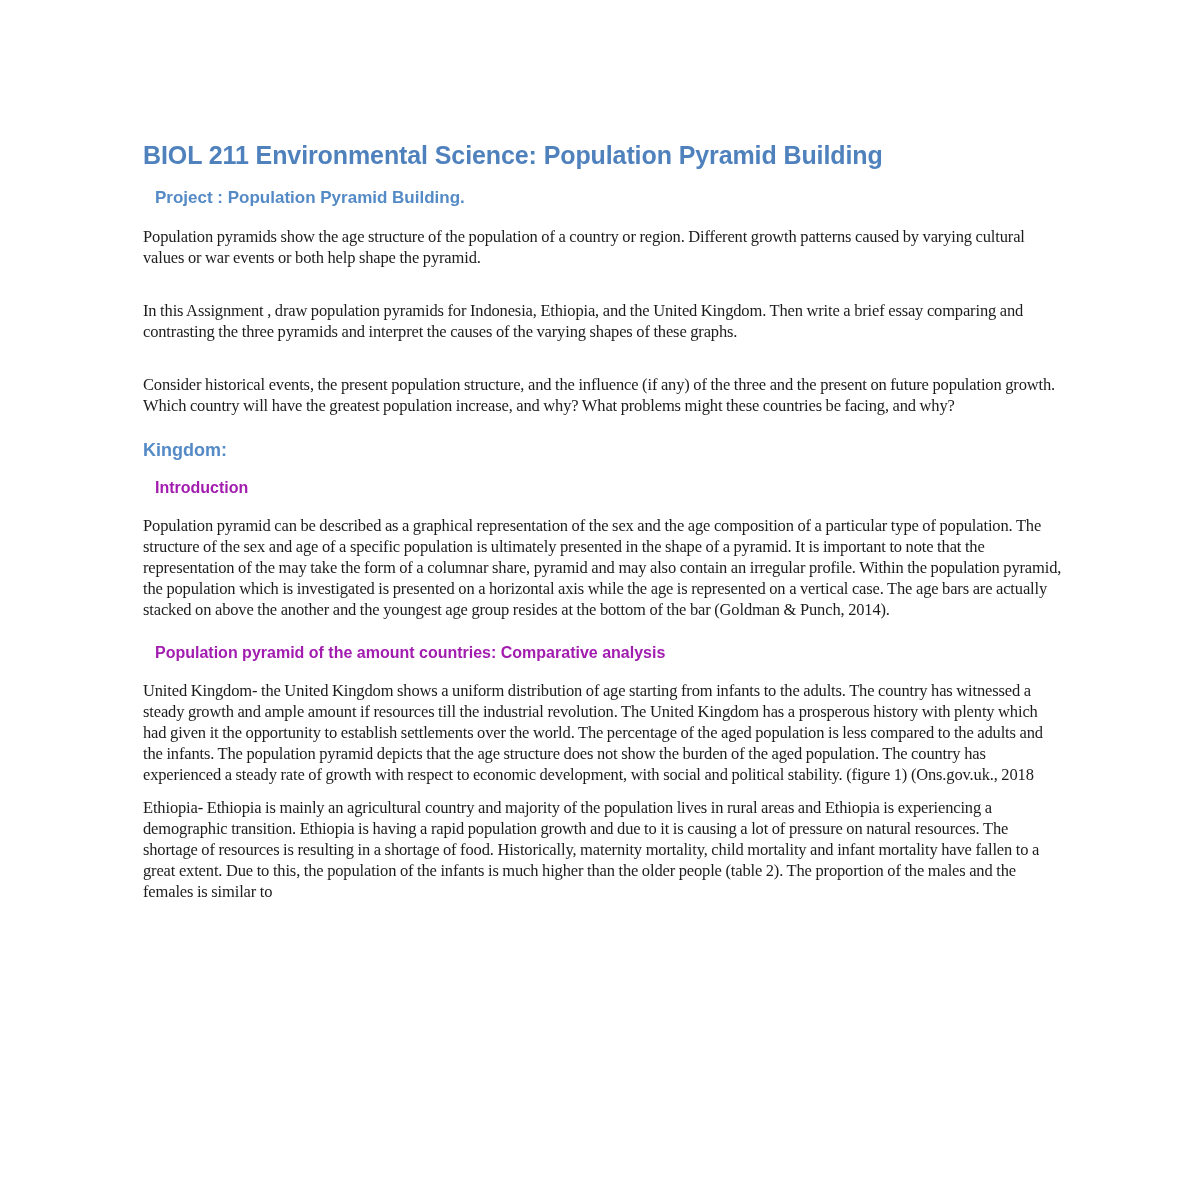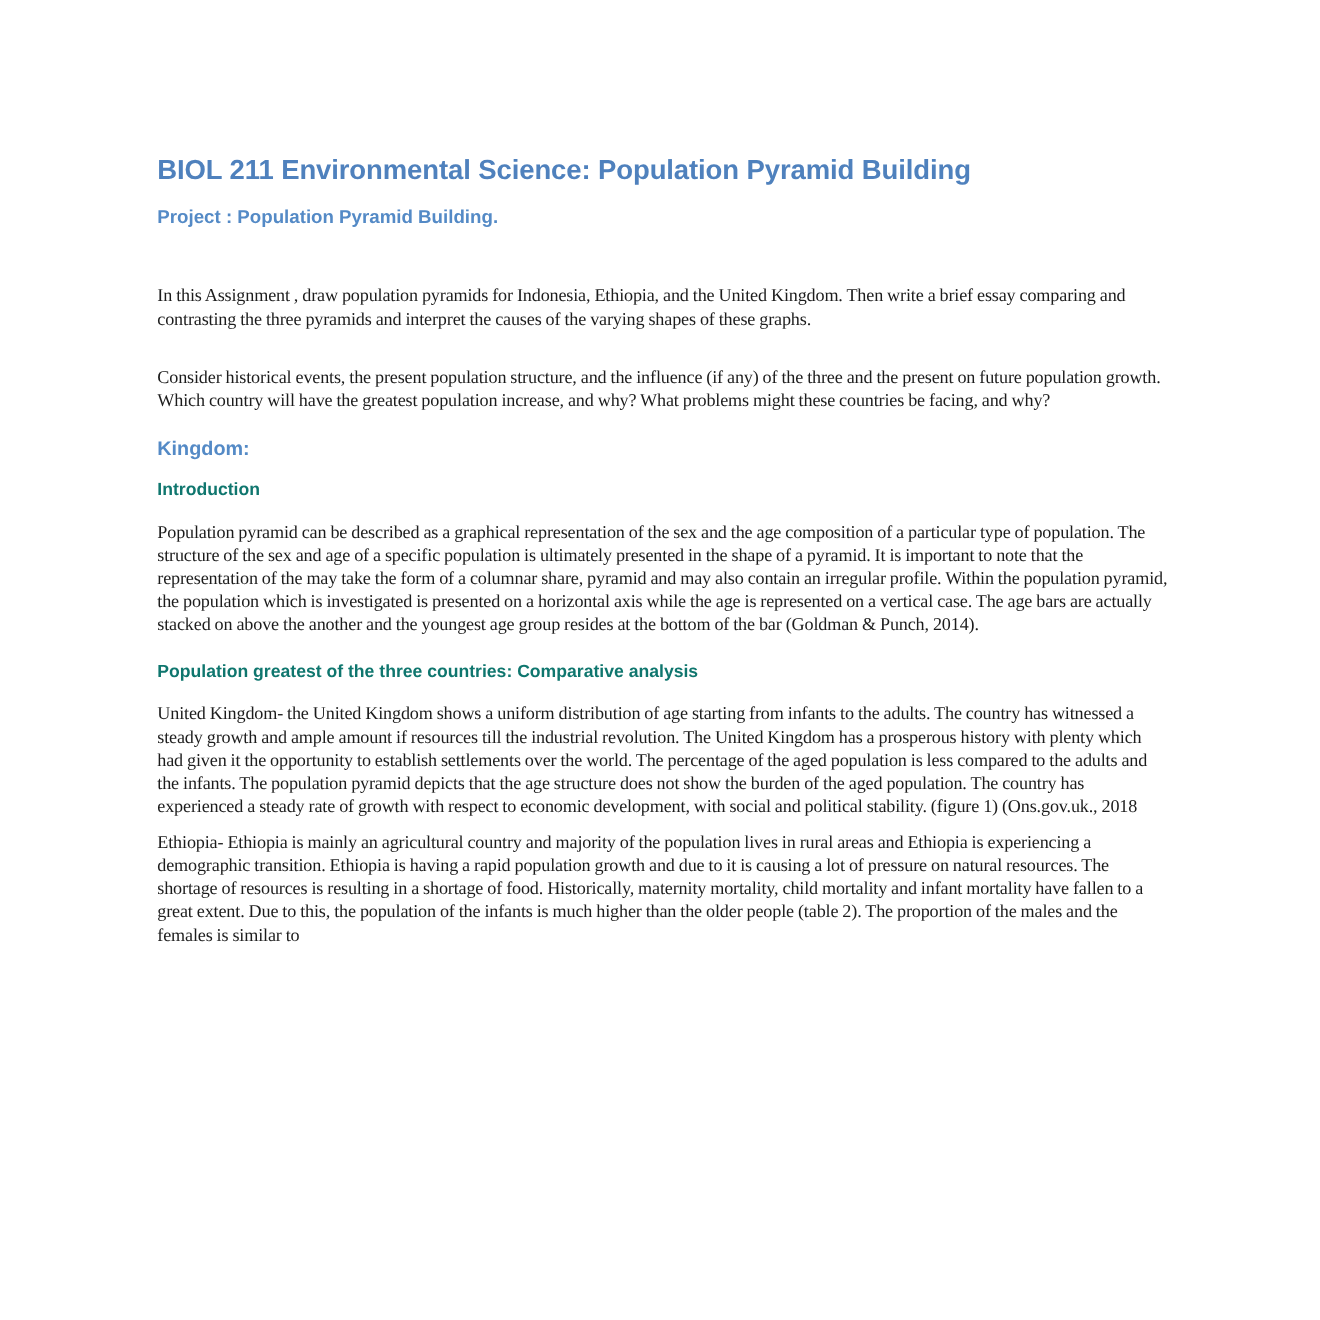--- a/index.html
+++ b/index.html
@@ -41,39 +41,39 @@
     margin: 0 0 17px 0;
     letter-spacing: -0.1px;
   }
 
   .h-sub {
     font-family: "Liberation Sans", "DejaVu Sans", sans-serif;
     font-size: 17px;
     font-weight: bold;
     color: #548ac6;
     line-height: 22px;
-    margin: 0 0 17px 0;
+    margin: 0 0 17px 12px;
   }
 
   .h-answer {
     font-family: "Liberation Sans", "DejaVu Sans", sans-serif;
     font-size: 18px;
     font-weight: bold;
     color: #548ac6;
     line-height: 24px;
     margin: 0 0 15px 0;
   }
 
   .h-section {
     font-family: "Liberation Sans", "DejaVu Sans", sans-serif;
     font-size: 16px;
     font-weight: bold;
-    color: #0f766e;
+    color: #a21caf;
     line-height: 22px;
-    margin: 0 0 16px 0;
+    margin: 0 0 16px 12px;
   }
 
   
   p.body-text {
     font-family: "Liberation Serif", "DejaVu Serif", serif;
     font-size: 16.5px;
     line-height: 21px;
     color: #1c1c1c;
     margin: 0;
     text-align: left;
@@ -92,40 +92,41 @@
 <body>
 
 <div class="page">
 
   <div class="doc-body">
 
     <h1 class="h-title">BIOL 211 Environmental Science: Population Pyramid Building</h1>
 
     <h2 class="h-sub">Project : Population Pyramid Building.</h2>
 
+    <p class="body-text">Population pyramids show the age structure of the population of a country or region. Different growth patterns caused by varying cultural values or war events or both help shape the pyramid.</p>
 
     <div class="spacer-block gap-xl"></div>
 
     <p class="body-text">In this Assignment , draw population pyramids for Indonesia, Ethiopia, and the United Kingdom. Then write a brief essay comparing and contrasting the three pyramids and interpret the causes of the varying shapes of these graphs.</p>
 
     <div class="spacer-block gap-xl"></div>
 
     <p class="body-text">Consider historical events, the present population structure, and the influence (if any) of the three and the present on future population growth. Which country will have the greatest population increase, and why? What problems might these countries be facing, and why?</p>
 
     <div class="spacer-block gap-md"></div>
 
     <h2 class="h-answer">Kingdom:</h2>
 
     <h3 class="h-section">Introduction</h3>
 
     <p class="body-text">Population pyramid can be described as a graphical representation of the sex and the age composition of a particular type of population. The structure of the sex and age of a specific population is ultimately presented in the shape of a pyramid. It is important to note that the representation of the may take the form of a columnar share, pyramid and may also contain an irregular profile. Within the population pyramid, the population which is investigated is presented on a horizontal axis while the age is represented on a vertical case. The age bars are actually stacked on above the another and the youngest age group resides at the bottom of the bar (Goldman &amp; Punch, 2014).</p>
 
     <div class="spacer-block gap-md"></div>
 
-    <h3 class="h-section">Population greatest of the three countries: Comparative analysis</h3>
+    <h3 class="h-section">Population pyramid of the amount countries: Comparative analysis</h3>
 
     <p class="body-text">United Kingdom- the United Kingdom shows a uniform distribution of age starting from infants to the adults. The country has witnessed a steady growth and ample amount if resources till the industrial revolution. The United Kingdom has a prosperous history with plenty which had given it the opportunity to establish settlements over the world. The percentage of the aged population is less compared to the adults and the infants. The population pyramid depicts that the age structure does not show the burden of the aged population. The country has experienced a steady rate of growth with respect to economic development, with social and political stability. (figure 1) (Ons.gov.uk., 2018</p>
 
     <div class="spacer-block gap-sm"></div>
 
     <p class="body-text">Ethiopia- Ethiopia is mainly an agricultural country and majority of the population lives in rural areas and Ethiopia is experiencing a demographic transition. Ethiopia is having a rapid population growth and due to it is causing a lot of pressure on natural resources. The shortage of resources is resulting in a shortage of food. Historically, maternity mortality, child mortality and infant mortality have fallen to a great extent. Due to this, the population of the infants is much higher than the older people (table 2). The proportion of the males and the females is similar to</p>
 
   </div>
 
 </div>

